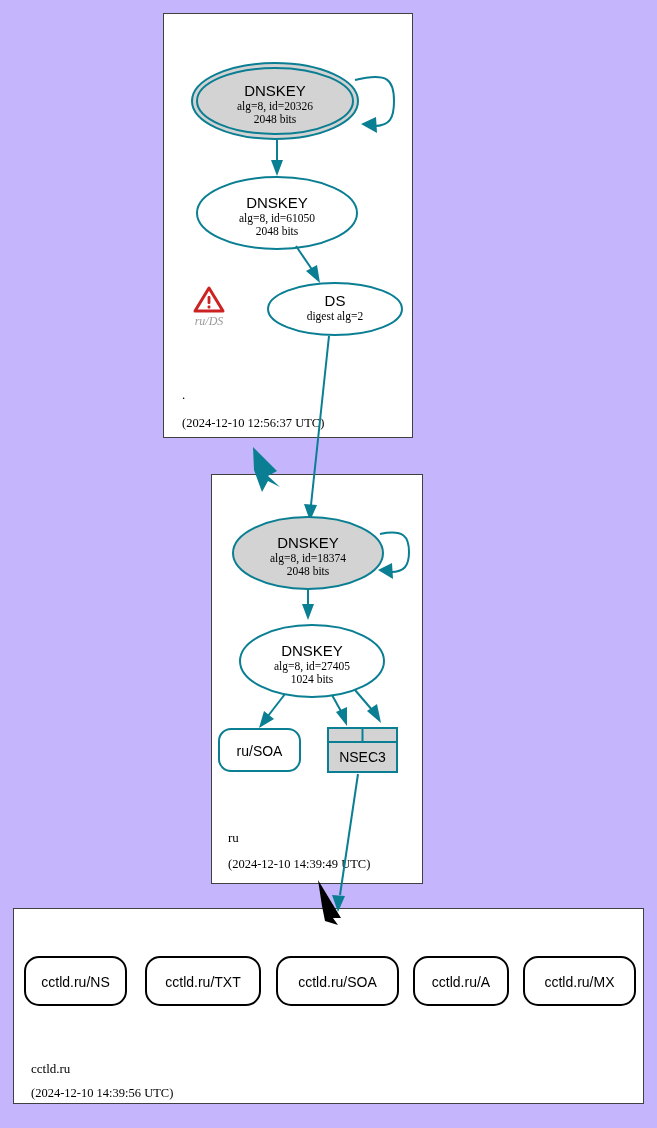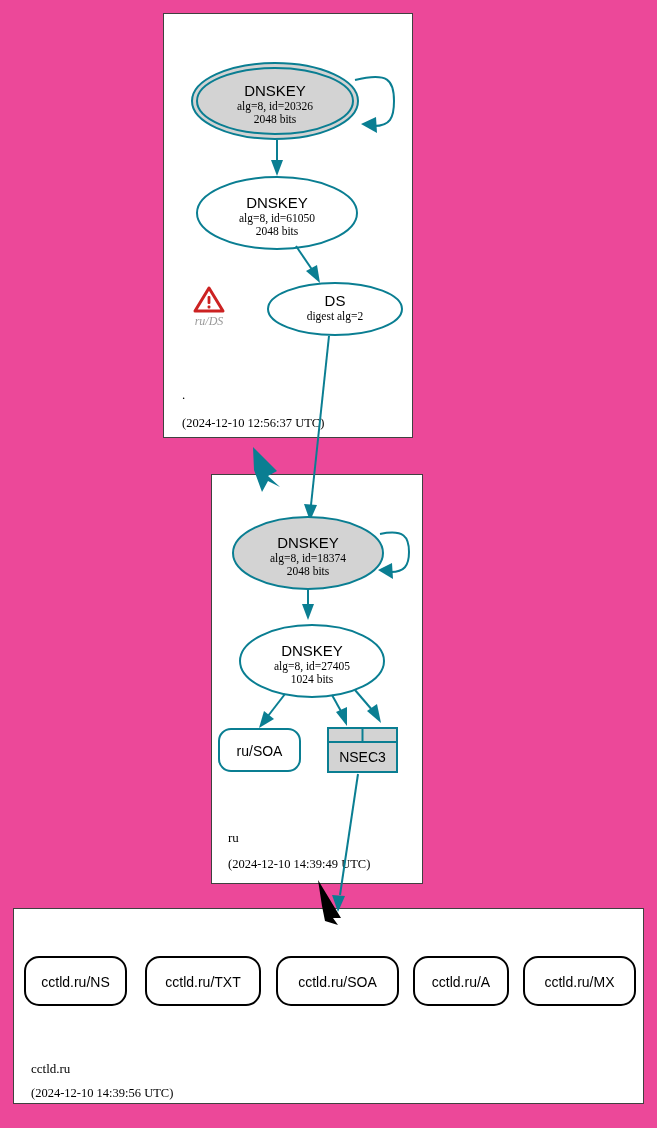--- a/index.html
+++ b/index.html
@@ -7,21 +7,21 @@
     padding: 0;
     background: #ffffff;
   }
   body {
     font-family: "Liberation Sans", sans-serif;
   }
   #stage {
     position: relative;
     width: 657px;
     height: 1128px;
-    background: #ec4899;
+    background: #c4b5fd;
     overflow: hidden;
   }
   svg#diagram {
     display: block;
     width: 657px;
     height: 1128px;
   }
   .cluster-box {
     fill: #ffffff;
     stroke: #404040;

